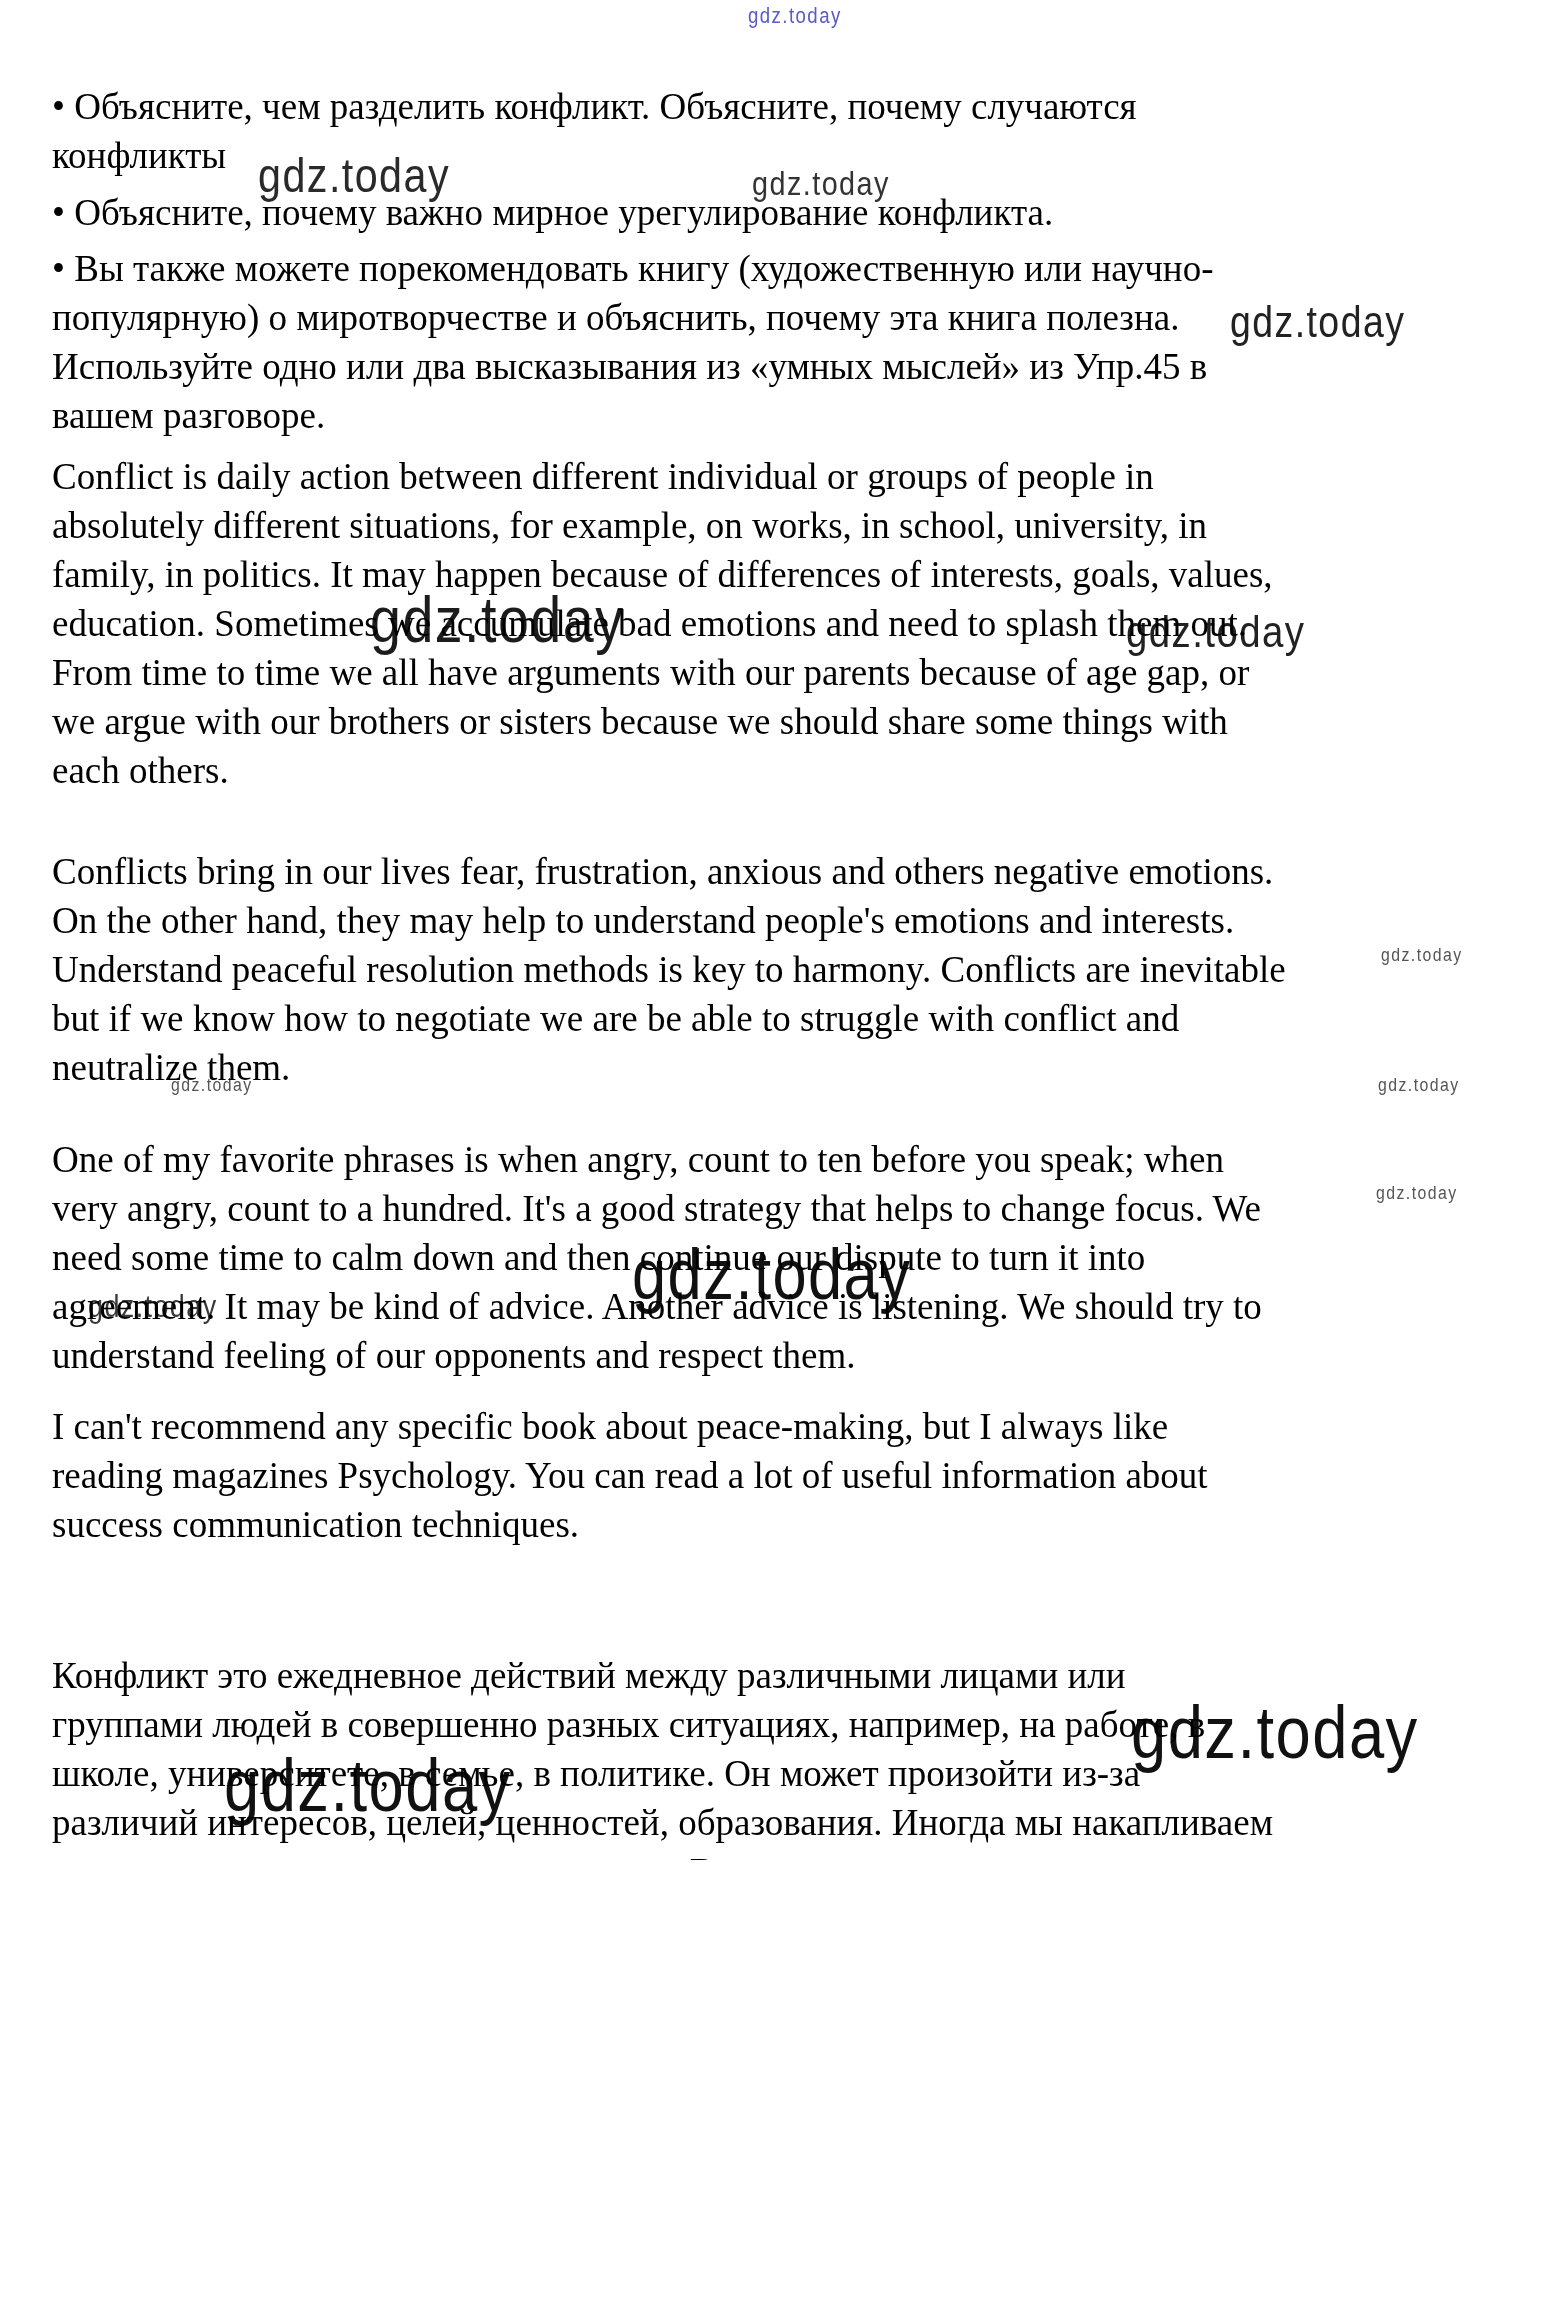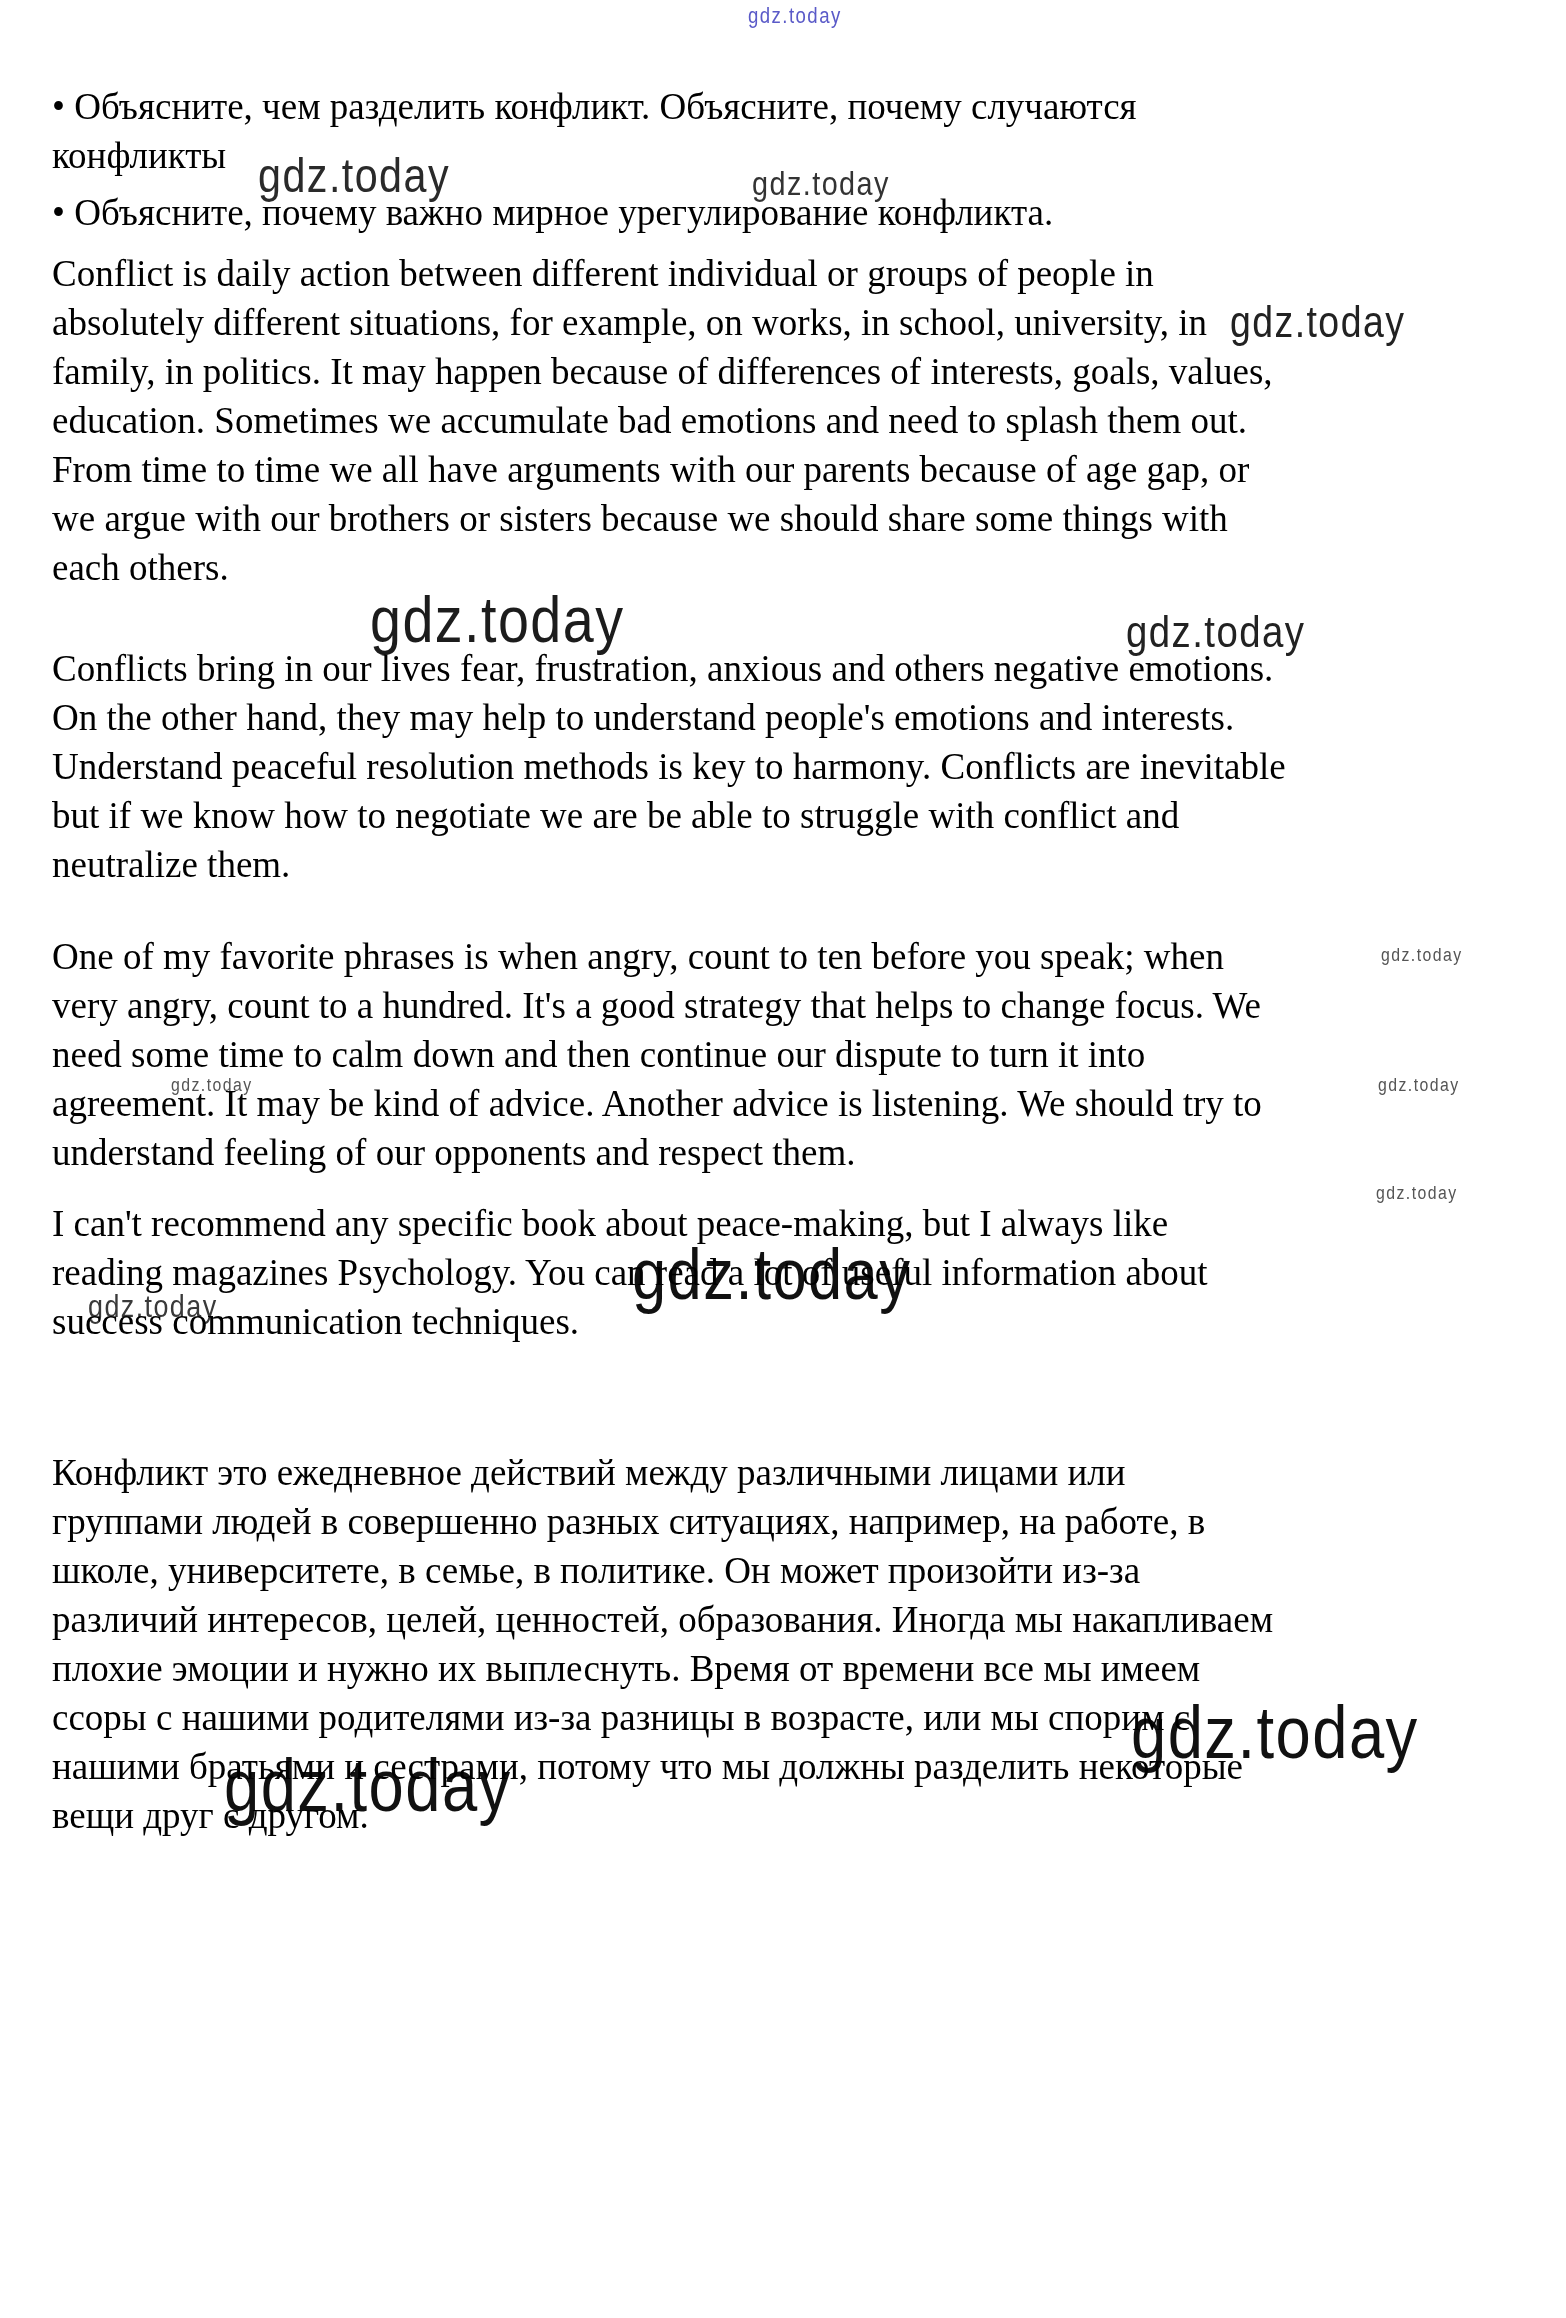--- a/index.html
+++ b/index.html
@@ -72,20 +72,24 @@
       <span class="wm" style="left: 826px; top: 2197px; font-size: 37px; color: rgb(46, 46, 46);">gdz.today</span>
       <span class="wm" style="left: 1213px; top: 2181px; font-size: 40px; color: rgb(46, 46, 46);">gdz.today</span>
     </div>
 
   <div class="content">
 
     <div class="bullets">
       <p>• Объясните, чем разделить конфликт. Объясните, почему случаются
 конфликты</p>
       <p>• Объясните, почему важно мирное урегулирование конфликта.</p>
+      <p>• Вы также можете порекомендовать книгу (художественную или научно-
+популярную) о миротворчестве и объяснить, почему эта книга полезна.
+Используйте одно или два высказывания из «умных мыслей» из Упр.45 в
+вашем разговоре.</p>
     </div>
 
     <div>
       <p class="p-essay1">Conflict is daily action between different individual or groups of people in
 absolutely different situations, for example, on works, in school, university, in
 family, in politics. It may happen because of differences of interests, goals, values,
 education. Sometimes we accumulate bad emotions and need to splash them out.
 From time to time we all have arguments with our parents because of age gap, or
 we argue with our brothers or sisters because we should share some things with
 each others.</p>

